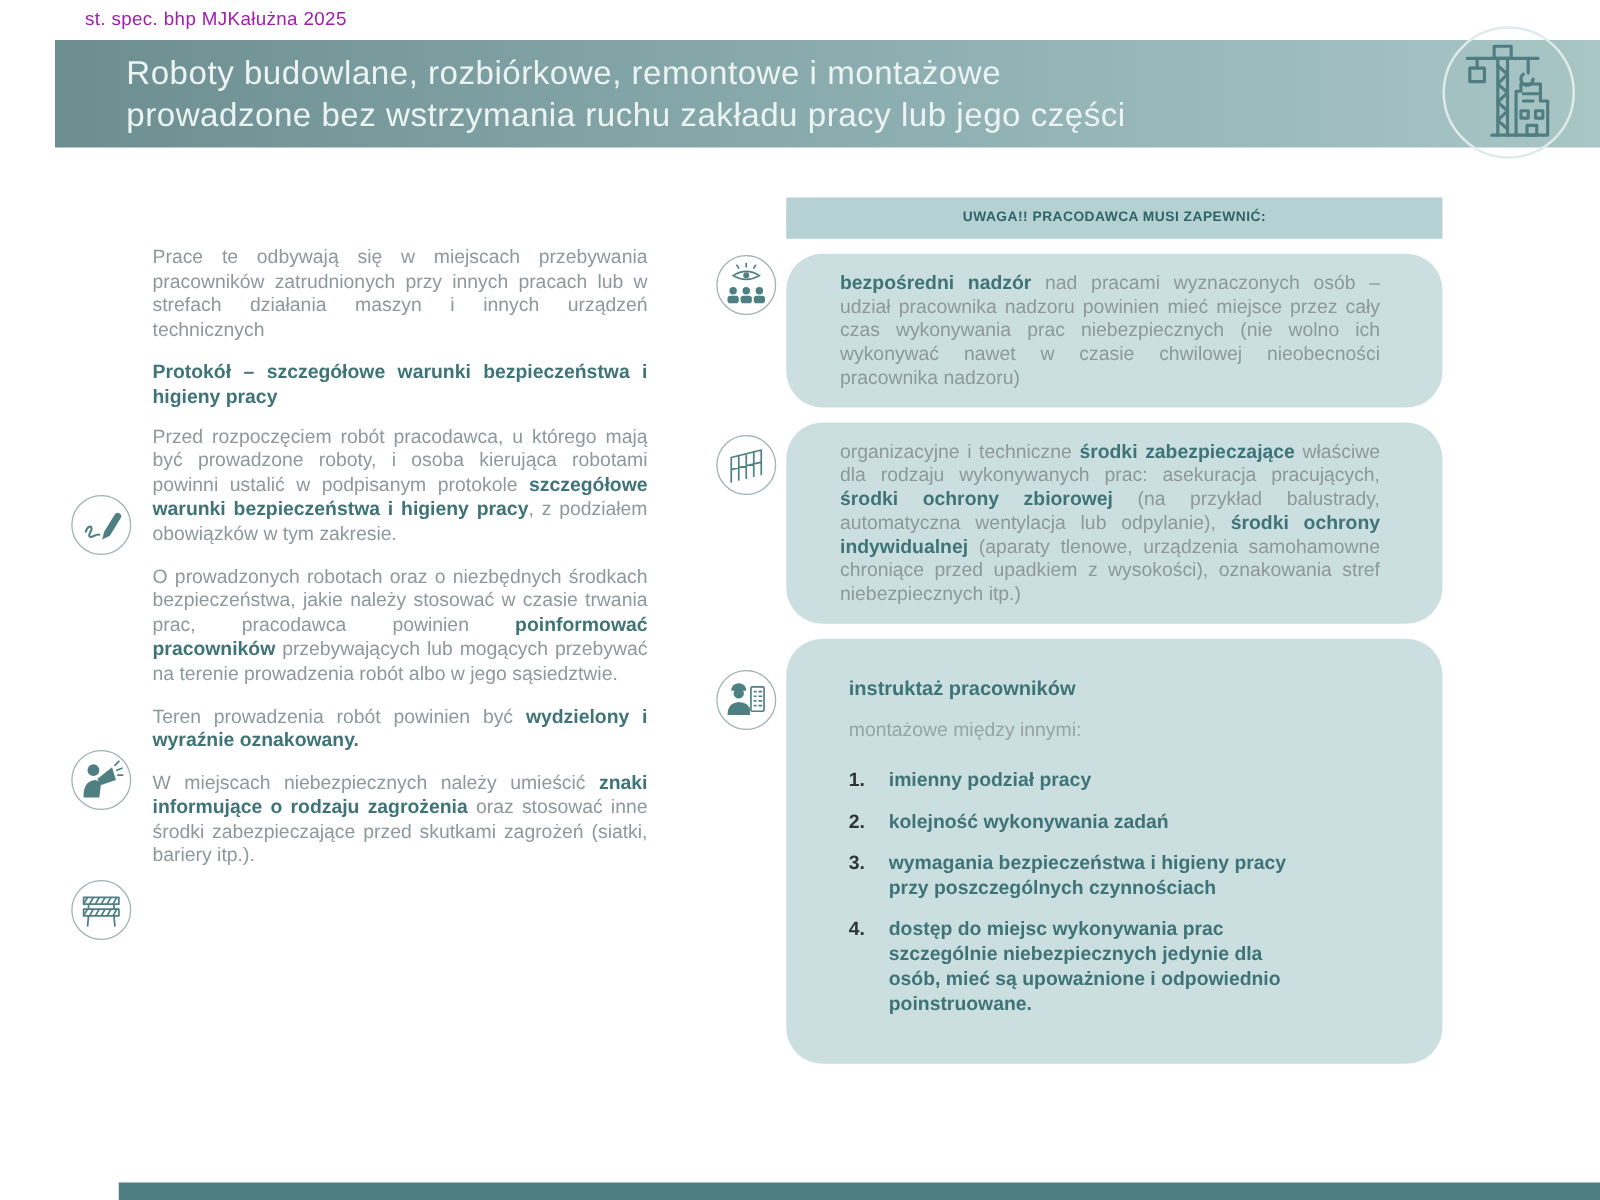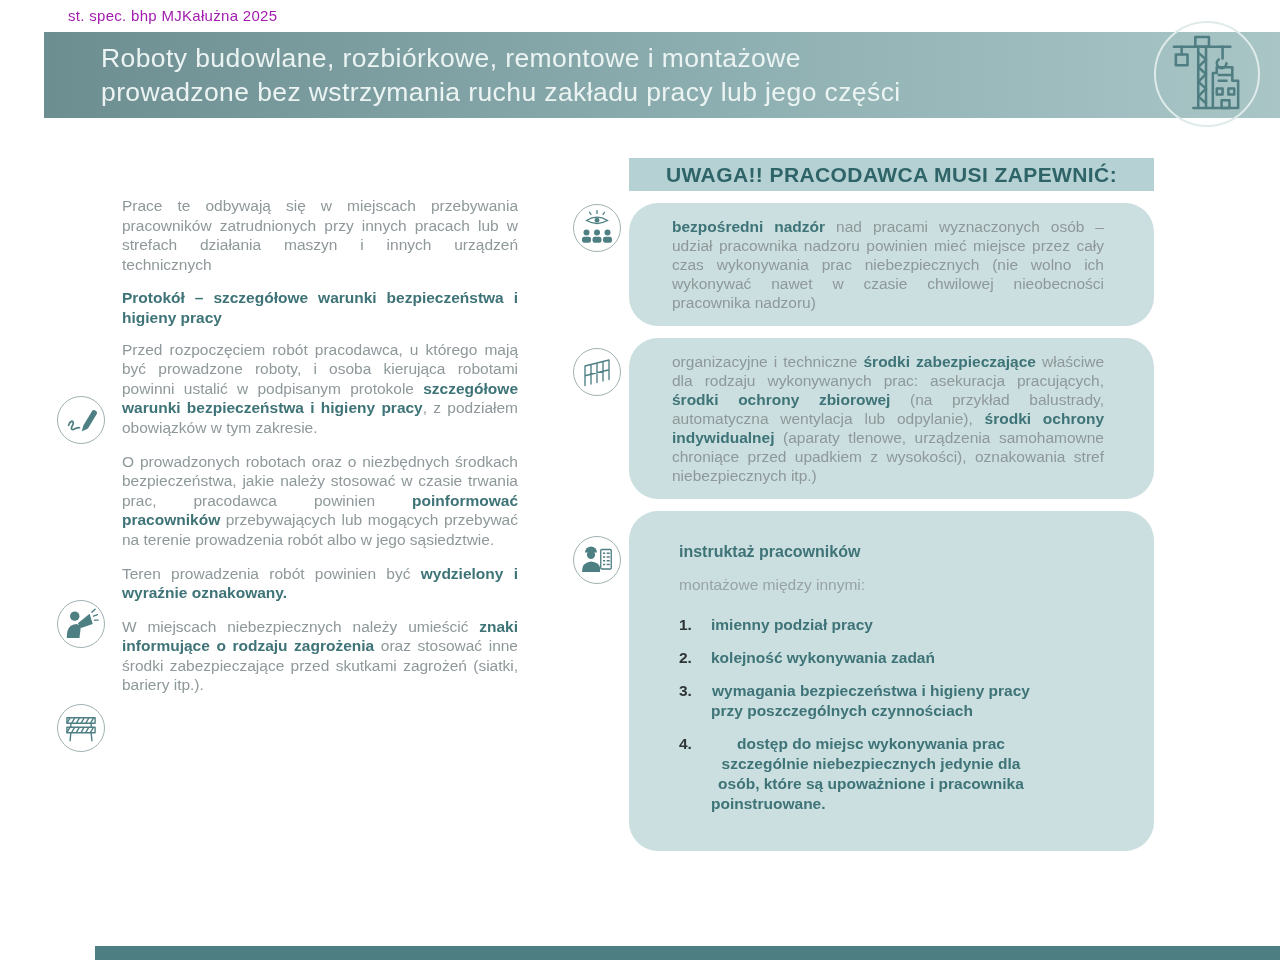--- a/index.html
+++ b/index.html
@@ -30,28 +30,28 @@
   .left-col { position:absolute; left:122px; top:196px; width:396px; }
   .para {
     margin:0 0 14px 0; font-size:15.5px; line-height:19.6px; color:#8e989a;
     text-align:justify; text-align-last:left;
   }
   .b, .para .b, .rbox .b { font-weight:700; color:#3e7377; }
   .lead { margin:3px 0 12px 0; }
   .right-col { position:absolute; left:629px; top:158px; width:525px; }
   .uwaga {
     height:33px; background:#b5d1d3; color:#2e6468; font-weight:700;
-    font-size:21px; text-align:center; line-height:33px; letter-spacing:.4px;
+    font-size:11px; text-align:center; line-height:33px; letter-spacing:.4px;
   }
   .rbox {
     margin-top:12px; background:#cbdfe0; padding:14px 50px 14px 43px;
     font-size:15.5px; line-height:19px; color:#8e989a;
     text-align:justify; text-align-last:left; box-sizing:border-box;border-radius:29px;
   }
-  .rbox3 { padding:31px 40px 20px 50px; height:340px; text-align:center; }
+  .rbox3 { padding:31px 40px 20px 50px; height:340px; text-align:left; }
   .box3-title { font-weight:700; color:#3e7377; font-size:16px; margin:0 0 14px 0; }
   .box3-sub { color:#98a3a5; font-size:15.5px; margin:0 0 21px 0; }
   .num-item { display:flex; margin-bottom:13px; width:352px; }
   .num { width:32px; flex:none; font-weight:700; color:#2f3537; font-size:15.5px; line-height:20px; }
   .num-text { font-weight:700; color:#3e7377; font-size:15.5px; line-height:20px; }
   .bottom-bar { position:absolute; left:95px; top:946px; width:1185px; height:14px; background:#4d7e82; }
   svg { display:block; }
 </style>
 </head>
 <body>
@@ -134,21 +134,21 @@
         <div class="num-item">
           <span class="num">2.</span>
           <span class="num-text">kolejność wykonywania zadań</span>
         </div>
         <div class="num-item">
           <span class="num">3.</span>
           <span class="num-text">wymagania bezpieczeństwa i higieny pracy przy poszczególnych czynnościach</span>
         </div>
         <div class="num-item">
           <span class="num">4.</span>
-          <span class="num-text">dostęp do miejsc wykonywania prac szczególnie niebezpiecznych jedynie dla osób, które są upoważnione i pracownika poinstruowane.</span>
+          <span class="num-text">dostęp do miejsc wykonywania prac szczególnie niebezpiecznych jedynie dla osób, mieć są upoważnione i odpowiednio poinstruowane.</span>
         </div>
       </div>
     </div>
   </div>
 
   <div class="icon-circle" style="left:573px; top:204px;">
     <svg width="36" height="36" viewBox="0 0 48 48">
       <g fill="none" stroke="#4e7f83" stroke-width="1.8" stroke-linecap="round">
         <path d="M10 14 Q24 5 38 14 Q24 22 10 14 Z"></path>
         <path d="M16 6 L14 3 M24 4.5 L24 1 M32 6 L34 3"></path>

